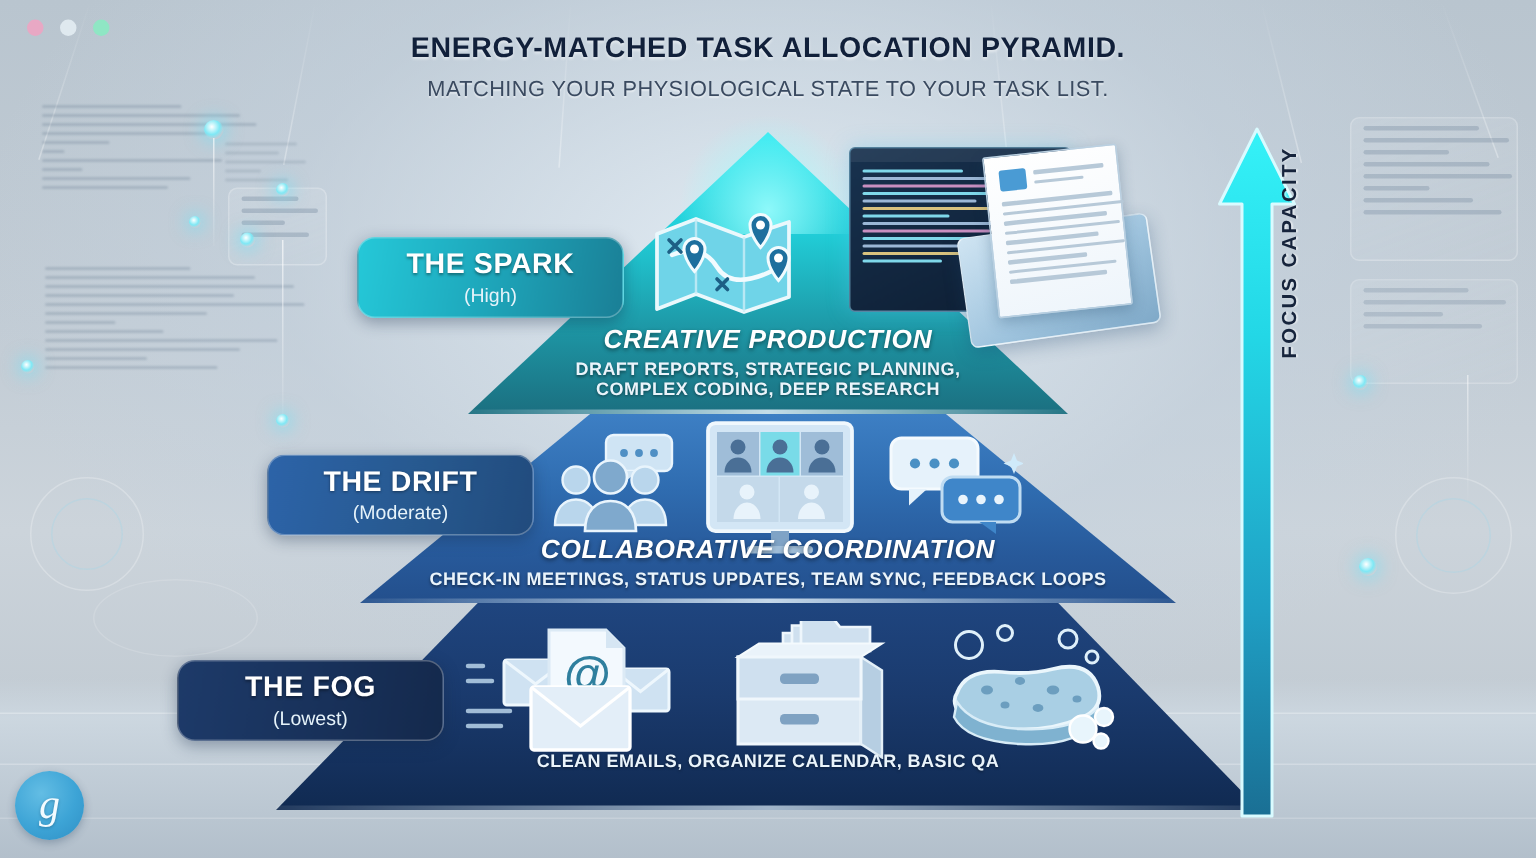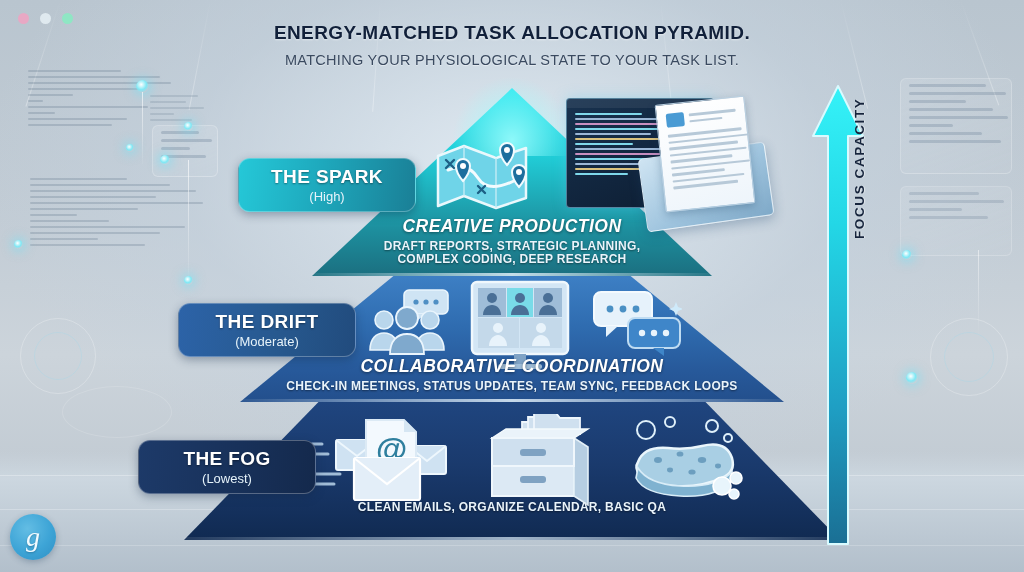--- a/index.html
+++ b/index.html
@@ -149,21 +149,20 @@
     left: 238px; top: 158px; width: 178px; height: 54px;
     background: linear-gradient(100deg, #25c8d8 0%, #1ea9bd 45%, #1a7f96 100%);
   }
   #pill-drift {
     left: 178px; top: 303px; width: 178px; height: 54px;
     background: linear-gradient(100deg, #2c63a8 0%, #27598f 55%, #214b7d 100%);
   }
   #pill-fog {
     left: 118px; top: 440px; width: 178px; height: 54px;
     background: linear-gradient(100deg, #1d3a69 0%, #18315a 55%, #14294c 100%);
-    margin-left: 20px;
   }
 
   
   #arrow { position: absolute; left: 810px; top: 84px; width: 56px; height: 462px; }
   #arrow svg { display: block; }
   .axis-label {
     position: absolute; left: 852px; top: 215px;
     width: 170px; height: 24px;
     transform: rotate(-90deg); transform-origin: 12px 12px;
     font-size: 13.5px; font-weight: 700; letter-spacing: 1.6px;

